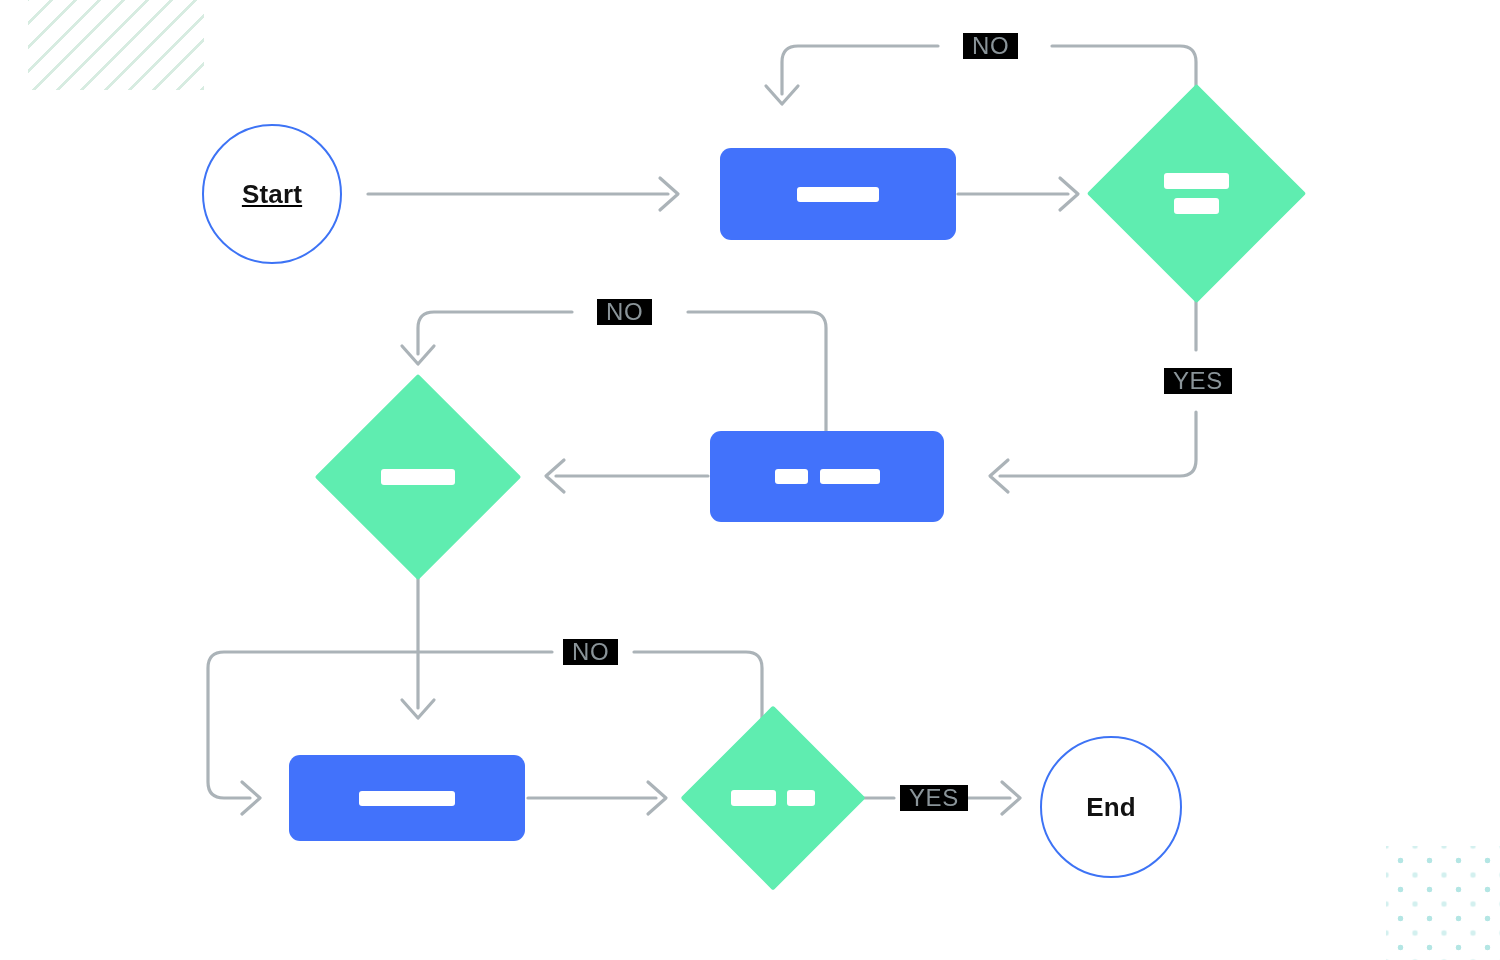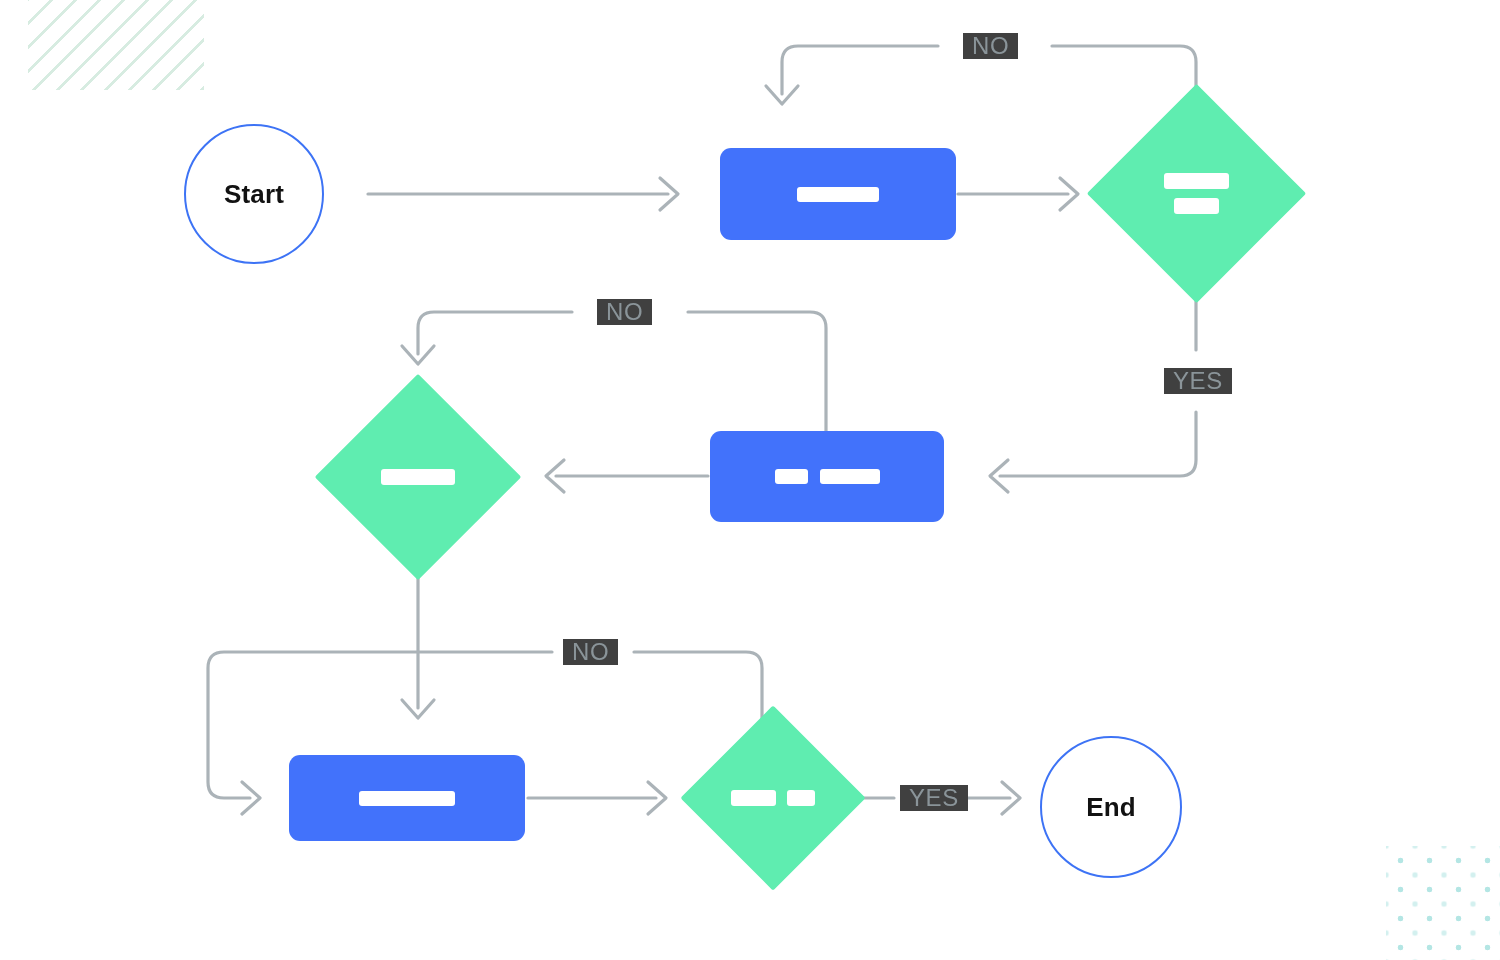--- a/index.html
+++ b/index.html
@@ -113,21 +113,21 @@
     border-radius: 3px;
     background: #ffffff;
   }
 
   
   .edge-label {
     position: absolute;
     font-size: 24px;
     color: #8A9499;
     letter-spacing: 0.6px;
-    background: #404040;
+    background: #000000;
     padding: 0 9px;
     line-height: 26px;
     white-space: nowrap;
   }
 </style>
 </head>
 <body>
 
 <div id="canvas">
 
@@ -167,21 +167,21 @@
       <path d="M 762 720 L 762 668 Q 762 652 746 652 L 634 652"></path>
       <path d="M 552 652 L 224 652 Q 208 652 208 668 L 208 782 Q 208 798 224 798 L 250 798"></path>
       <polyline points="242,782 260,798 242,814"></polyline>
 
       <path d="M 854 798 L 894 798"></path>
       <path d="M 968 798 L 1010 798"></path>
       <polyline points="1002,782 1020,798 1002,814"></polyline>
     </g>
   </svg>
 
-  <div class="node terminator" style="left:184px; top:124px; width:140px; height:140px;">
+  <div class="node terminator" style="left:202px; top:124px; width:140px; height:140px;text-decoration:underline;">
     <span class="label">Start</span>
   </div>
 
   <div class="node process" style="left:720px; top:148px; width:236px; height:92px;">
     <span class="bar" style="width:82px;"></span>
   </div>
 
   <div class="node decision-wrap" style="left:1119px; top:116px; width:155px; height:155px;">
     <span class="decision-shape"></span>
     <span class="decision-inner">

